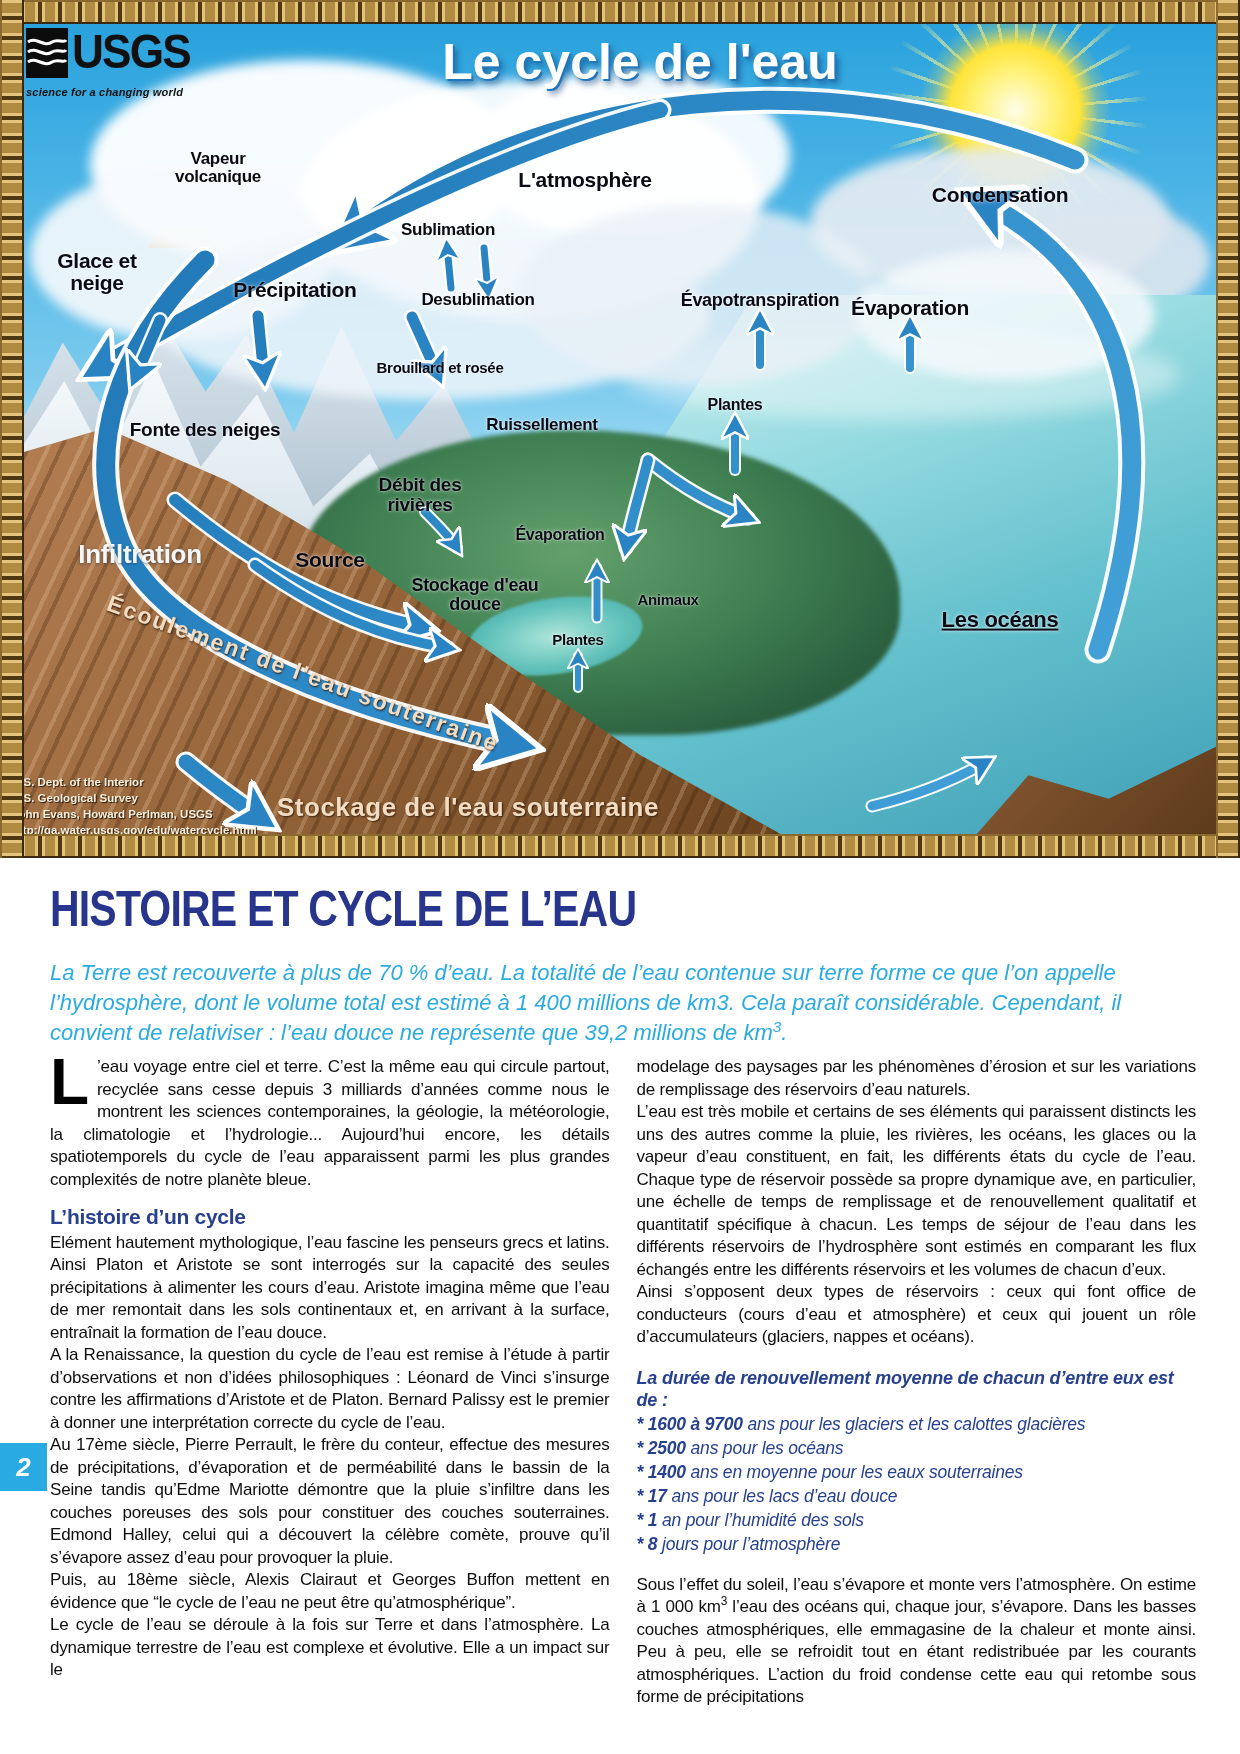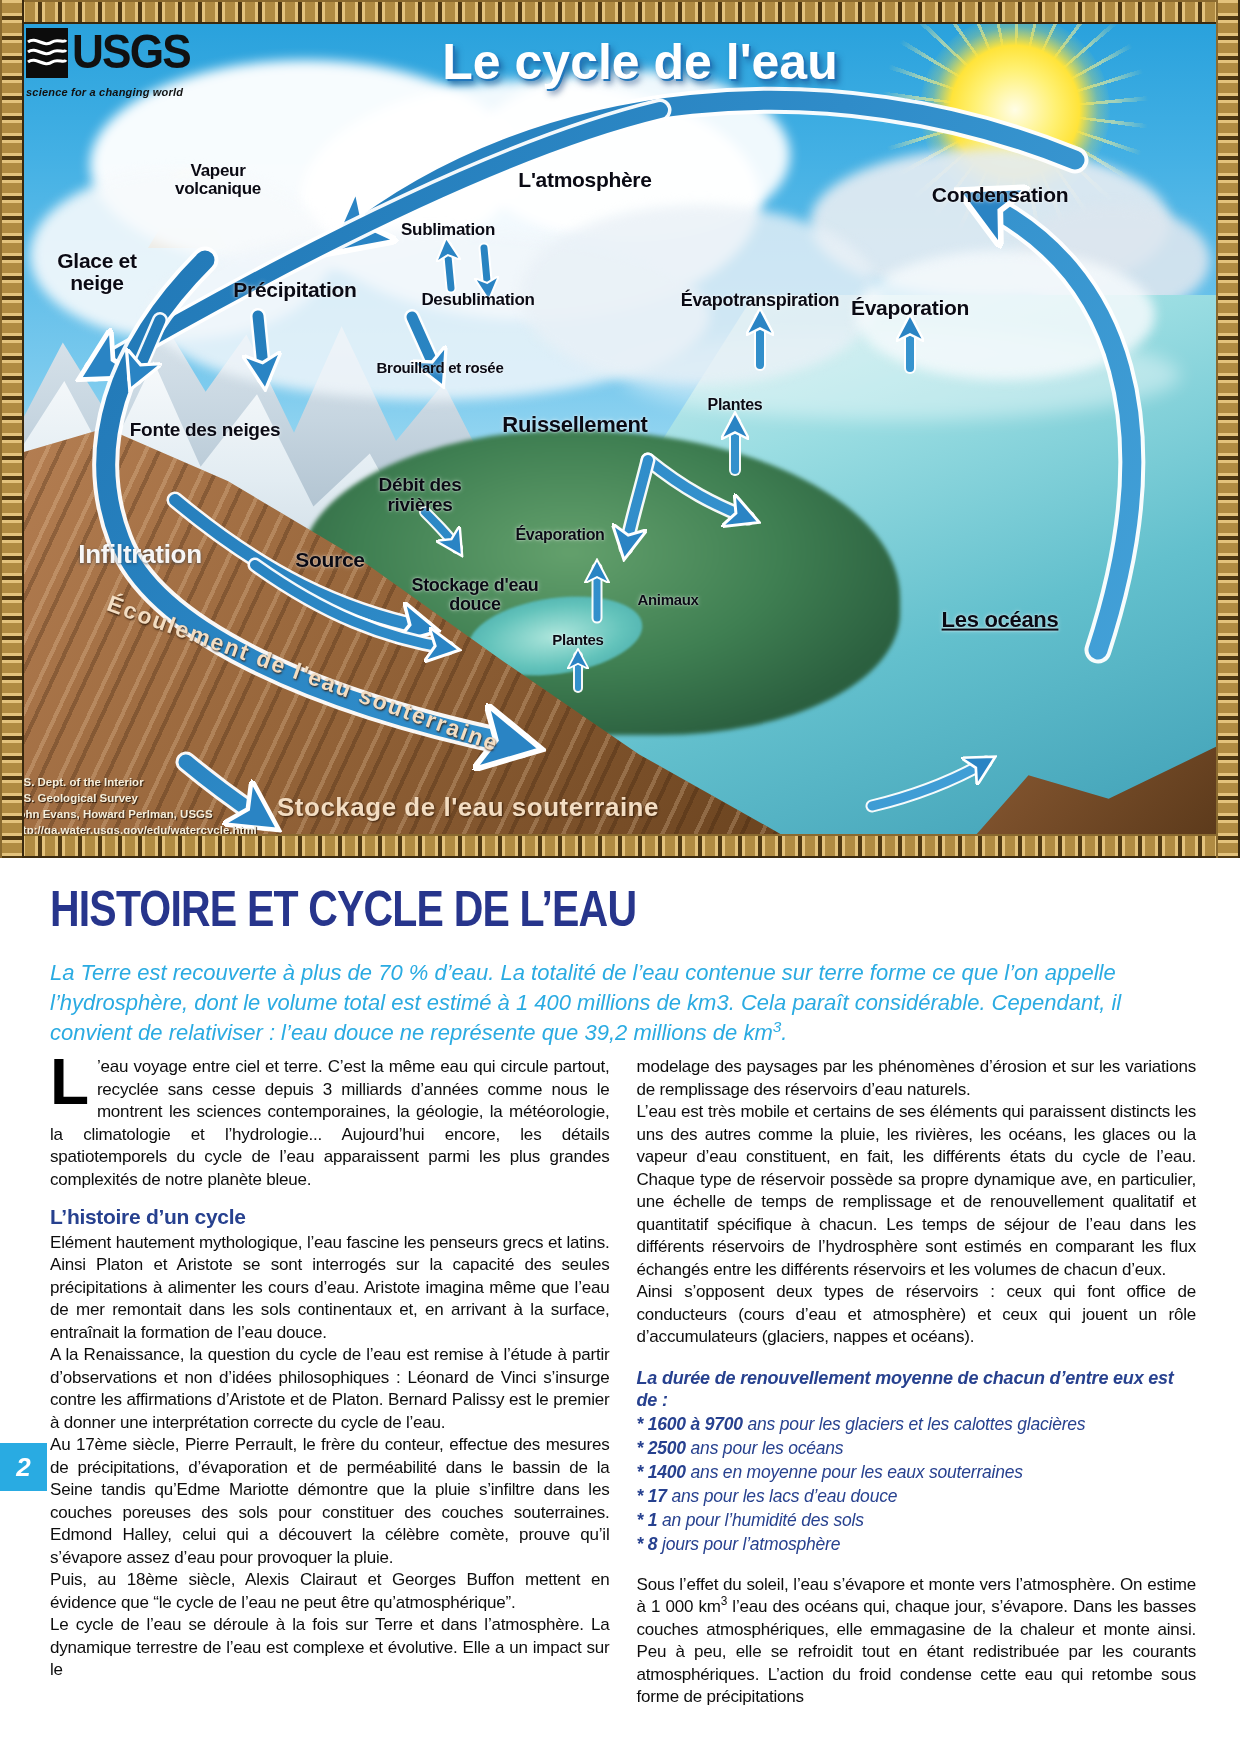--- a/index.html
+++ b/index.html
@@ -180,32 +180,32 @@
         <path class="cas" stroke-width="15" d="M255,565 C325,615 385,638 448,648"></path>
           <path class="arr" stroke-width="10" d="M255,565 C325,615 385,638 448,648"></path>
         <path class="cas" stroke-width="12" d="M425,512 C440,527 450,537 457,548"></path>
           <path class="arr" stroke-width="8" d="M425,512 C440,527 450,537 457,548"></path>
         <path class="cas" stroke-width="21" d="M186,762 C222,792 246,808 264,820"></path>
           <path class="arr" stroke-width="15" d="M186,762 C222,792 246,808 264,820"></path>
         <path class="cas" stroke-width="13" d="M872,806 C922,794 958,778 986,762"></path>
           <path class="arr" stroke-width="9" d="M872,806 C922,794 958,778 986,762"></path>
       </svg>
 
-      <div class="lbl" style="left:218px;top:180px;width:120px;font-size:17px;">Vapeur volcanique</div>
+      <div class="lbl" style="left:218px;top:168px;width:120px;font-size:17px;">Vapeur volcanique</div>
       <div class="lbl" style="left:585px;top:180px;font-size:21px;white-space:nowrap;">L'atmosphère</div>
       <div class="lbl" style="left:448px;top:230px;font-size:17px;white-space:nowrap;">Sublimation</div>
       <div class="lbl" style="left:478px;top:300px;font-size:17px;white-space:nowrap;">Desublimation</div>
       <div class="lbl" style="left:97px;top:272px;width:105px;font-size:21px;">Glace et neige</div>
       <div class="lbl" style="left:295px;top:290px;font-size:21px;white-space:nowrap;">Précipitation</div>
       <div class="lbl" style="left:760px;top:300px;font-size:18px;white-space:nowrap;">Évapotranspiration</div>
       <div class="lbl" style="left:910px;top:308px;font-size:21px;white-space:nowrap;">Évaporation</div>
       <div class="lbl" style="left:1000px;top:195px;font-size:21px;white-space:nowrap;">Condensation</div>
       <div class="lbl lbl-mid" style="left:440px;top:368px;font-size:15px;white-space:nowrap;">Brouillard et rosée</div>
       <div class="lbl" style="left:205px;top:430px;font-size:19px;white-space:nowrap;">Fonte des neiges</div>
-      <div class="lbl" style="left:575px;top:425px;font-size:22px;white-space:nowrap;">Ruissellement</div>
+      <div class="lbl" style="left:542px;top:425px;font-size:17px;white-space:nowrap;">Ruissellement</div>
       <div class="lbl" style="left:735px;top:405px;font-size:16px;white-space:nowrap;">Plantes</div>
       <div class="lbl" style="left:420px;top:495px;width:115px;font-size:19px;">Débit des rivières</div>
       <div class="lbl" style="left:560px;top:535px;font-size:16px;white-space:nowrap;">Évaporation</div>
       <div class="lbl lbl-white" style="left:140px;top:555px;font-size:26px;white-space:nowrap;">Infiltration</div>
       <div class="lbl" style="left:330px;top:560px;font-size:21px;white-space:nowrap;">Source</div>
       <div class="lbl" style="left:475px;top:595px;width:135px;font-size:18px;">Stockage d'eau douce</div>
       <div class="lbl" style="left:578px;top:640px;font-size:15px;white-space:nowrap;">Plantes</div>
       <div class="lbl lbl-mid" style="left:668px;top:600px;font-size:15px;white-space:nowrap;">Animaux</div>
       <div class="lbl" style="left:1000px;top:620px;font-size:22px;white-space:nowrap;text-decoration:underline;">Les océans</div>
       <div class="lbl lbl-wheat lbl-rot" style="left:112px;top:592px;font-size:23px;white-space:nowrap;transform:rotate(20deg);">Écoulement de l'eau souterraine</div>

